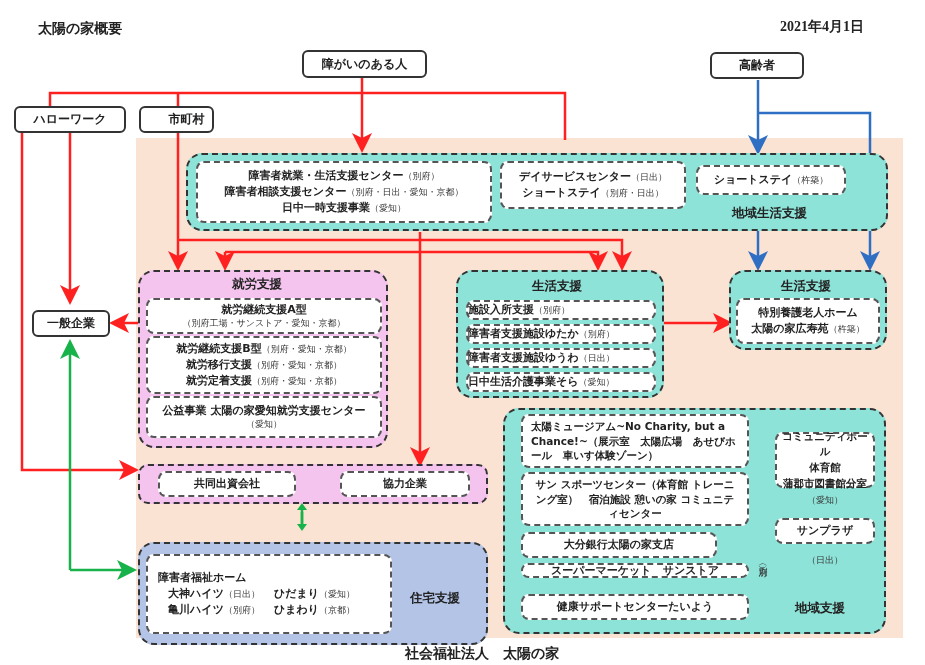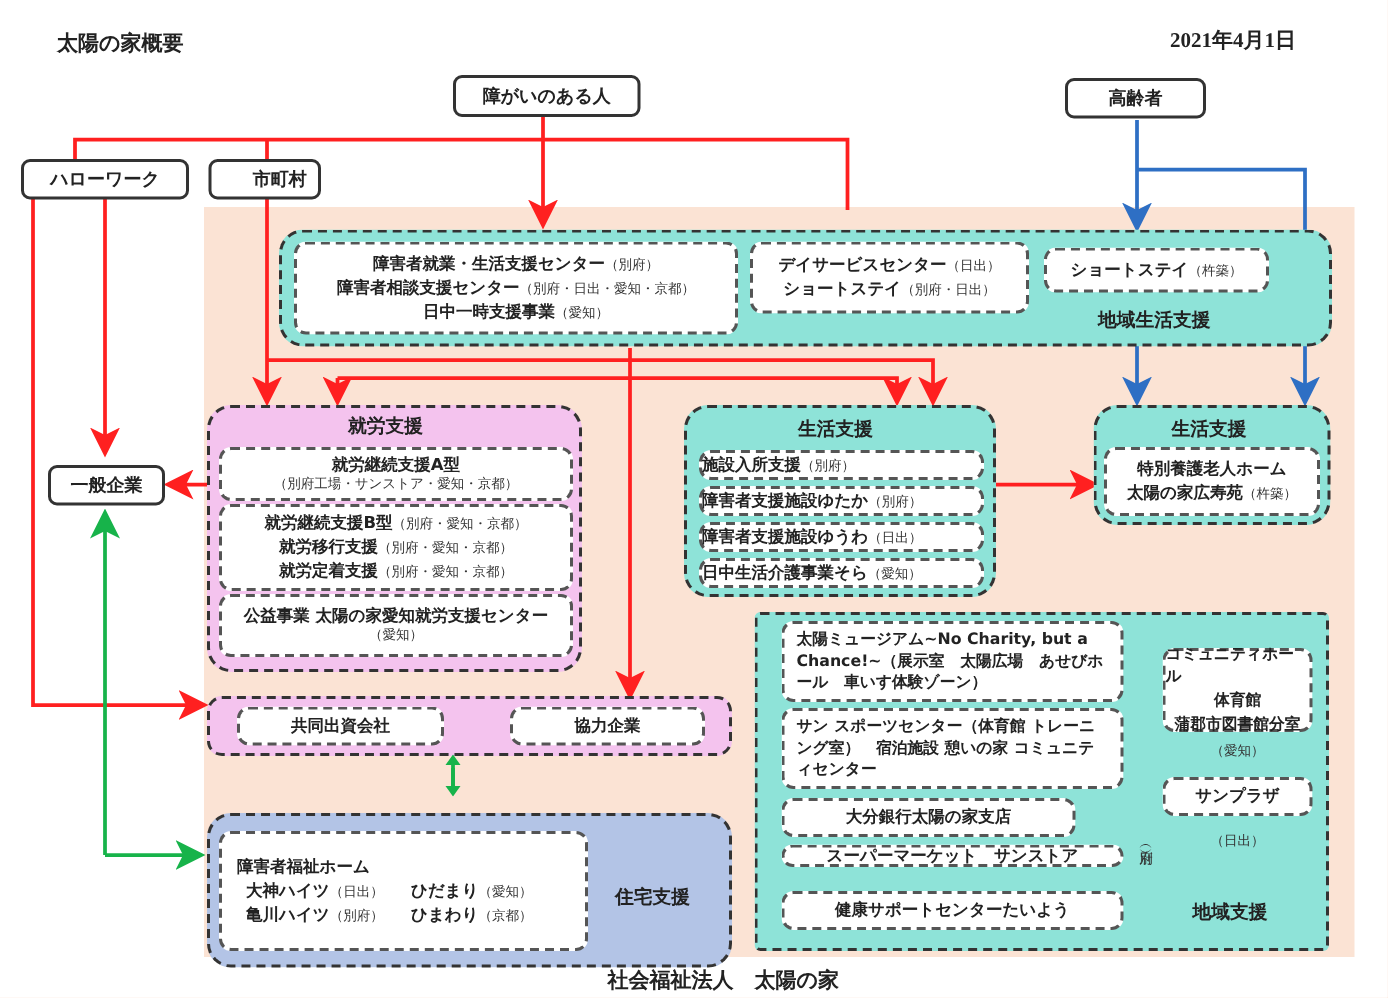--- a/index.html
+++ b/index.html
@@ -7,21 +7,21 @@
   .abs{position:absolute;box-sizing:border-box;}
   .title{left:38px;top:20px;font-size:14px;font-weight:bold;}
   .date{left:780px;top:18px;font-size:14px;font-family:"Liberation Serif",serif;font-weight:bold;}
   .footer{left:405px;top:645px;font-size:14px;font-weight:bold;}
   .bg{left:136px;top:138px;width:767px;height:500px;background:#fbe3d4;}
   .node{background:#fff;border:2px solid #333;border-radius:6px;font-size:12px;font-weight:bold;display:flex;align-items:center;justify-content:center;}
   .grp{border:2px dashed #333;border-radius:16px;}
   .teal{background:#8ee3d8;}
   .pink{background:#f4c3ee;}
   .blue{background:#b3c4e6;}
-  .box{background:#fff;border:2px dashed #555;border-radius:8px;font-size:11px;font-weight:bold;display:flex;flex-direction:column;align-items:center;justify-content:center;line-height:1.45;}
+  .box{background:#fff;border:2px dashed #555;border-radius:8px;font-size:11px;font-weight:bold;display:flex;flex-direction:column;align-items:center;justify-content:center;text-align:center;line-height:1.45;}
   .small{font-size:9px;font-weight:normal;color:#333;}
   .lbl{font-size:12.5px;font-weight:bold;}
   .left{align-items:flex-start;padding-left:0;}
   svg.lines{position:absolute;left:0;top:0;}
   .row{display:flex;gap:10px;}
 </style>
 </head>
 <body>
 
 <div class="abs title">太陽の家概要</div>
@@ -151,21 +151,21 @@
       <div><span>ひだまり</span><span class="small">（愛知）</span></div>
     </div>
     <div class="row" style="padding-left:6px;">
       <div style="width:100px;"><span>亀川ハイツ</span><span class="small">（別府）</span></div>
       <div><span>ひまわり</span><span class="small">（京都）</span></div>
     </div>
   </div>
   <div class="abs lbl" style="left:270px;top:46px;">住宅支援</div>
 </div>
 
-<div class="abs grp teal" style="left:503px;top:408px;width:383px;height:226px;border-radius:4px;">
+<div class="abs grp teal" style="left:503px;top:408px;width:383px;height:226px;border-radius:16px;">
   <div class="abs box" style="left:16px;top:4px;width:228px;height:54px;align-items:flex-start;padding:0 8px;text-align:left;font-size:10.5px;line-height:1.4;">太陽ミュージアム~No Charity, but a Chance!~（展示室　太陽広場　あせびホール　車いす体験ゾーン）</div>
   <div class="abs box" style="left:16px;top:62px;width:228px;height:54px;font-size:10.5px;line-height:1.4;padding:0 8px;">サン スポーツセンター（体育館 トレーニング室）　宿泊施設 憩いの家 コミュニティセンター</div>
   <div class="abs box" style="left:16px;top:122px;width:196px;height:26px;">大分銀行太陽の家支店</div>
   <div class="abs box" style="left:16px;top:153px;width:228px;height:15px;">スーパーマーケット　サンストア</div>
   <div class="abs box" style="left:16px;top:184px;width:228px;height:26px;">健康サポートセンターたいよう</div>
   <div class="abs small" style="left:252px;top:150px;width:12px;writing-mode:vertical-rl;font-size:9px;">（別府）</div>
   <div class="abs box" style="left:270px;top:22px;width:100px;height:56px;font-size:10.5px;line-height:1.5;">
     <div>コミュニティホール</div>
     <div>体育館</div>
     <div>蒲郡市図書館分室</div>

